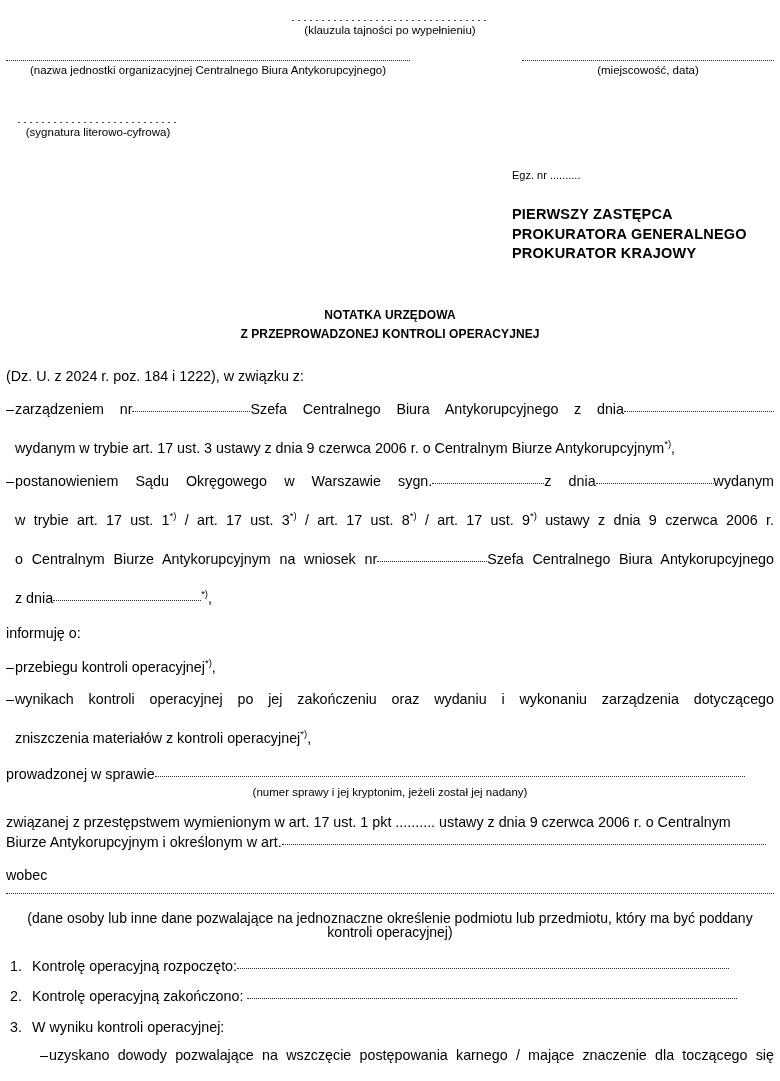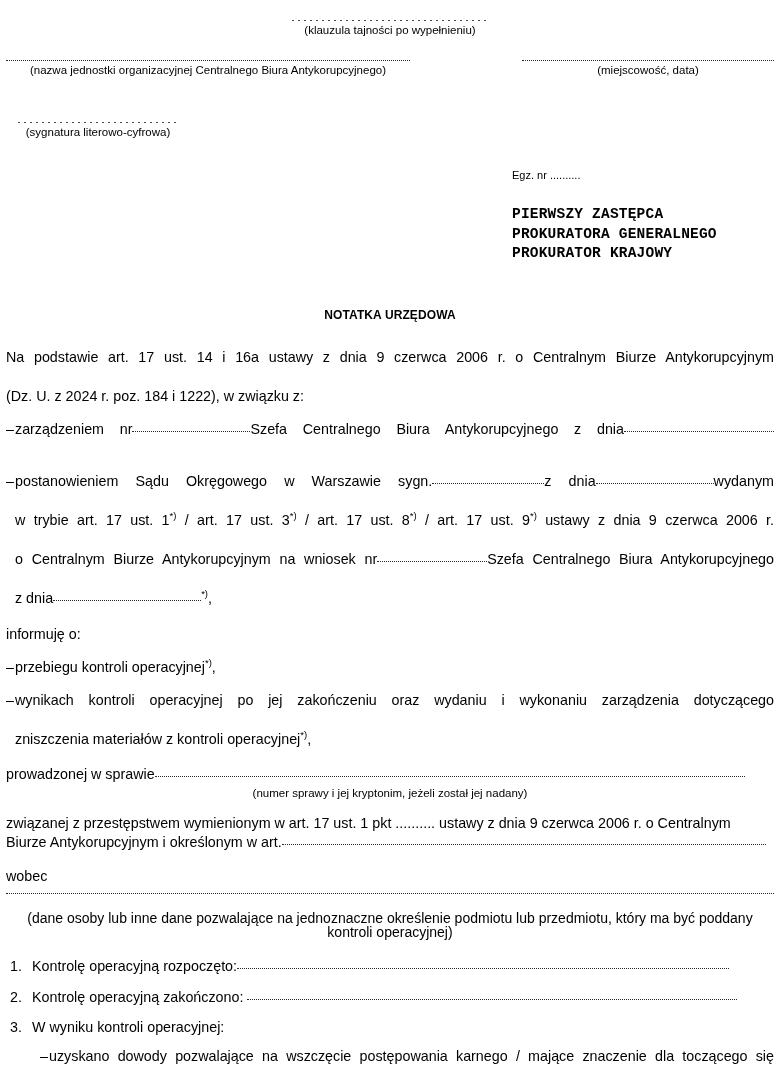--- a/index.html
+++ b/index.html
@@ -96,21 +96,20 @@
   .egz {
     font-size: 11px;
     line-height: 19px;
   }
   .addr-title {
     margin-top: 20px;
     font-size: 14.5px;
     font-weight: bold;
     line-height: 19.5px;
     letter-spacing: 0.2px;
-    font-family: Liberation Mono, monospace;
   }
 
   
   .doc-title {
     margin-top: 42px;
     text-align: center;
     font-weight: bold;
     font-size: 12px;
     line-height: 19px;
     letter-spacing: 0.1px;
@@ -225,33 +224,34 @@
     <div class="egz">Egz. nr ..........</div>
     <div class="addr-title">
       <span class="jline">PIERWSZY ZASTĘPCA</span>
       <span class="jline">PROKURATORA GENERALNEGO</span>
       <span class="jline">PROKURATOR KRAJOWY</span>
     </div>
   </div>
 
   <div class="doc-title">
     <span class="jline">NOTATKA URZĘDOWA</span>
+    <span class="jline">Z PRZEPROWADZONEJ KONTROLI OPERACYJNEJ</span>
   </div>
 
   <div class="body">
 
     <div class="para">
-      <span class="jline jfull">Na podstawie art. 17 ust. 14 i 16a ustawy z dnia 9 czerwca 2006 r. o Centralnym Biurze Antykorupcyjnym</span>
       <span class="jline">(Dz. U. z 2024 r. poz. 184 i 1222), w związku z:</span>
     </div>
 
     <div class="dash-item">
       <span class="dash-mark">–</span>
       <span class="dash-body">
         <span class="jline jfull"><span>zarządzeniem nr</span><span class="dots" style="width:118px"></span><span>Szefa Centralnego Biura Antykorupcyjnego z dnia</span><span class="dots" style="width:150px"></span></span>
+        <span class="jline"><span>wydanym w trybie art. 17 ust. 3 ustawy z dnia 9 czerwca 2006 r. o Centralnym Biurze Antykorupcyjnym</span><sup class="ast">*)</sup><span>,</span></span>
       </span>
     </div>
 
     <div class="dash-item">
       <span class="dash-mark">–</span>
       <span class="dash-body">
         <span class="jline jfull"><span>postanowieniem Sądu Okręgowego w Warszawie sygn.</span><span class="dots" style="width:112px"></span><span>z dnia</span><span class="dots" style="width:118px"></span><span>wydanym</span></span>
         <span class="jline jfull"><span>w trybie art. 17 ust. 1</span><sup class="ast">*)</sup><span> / art. 17 ust. 3</span><sup class="ast">*)</sup><span> / art. 17 ust. 8</span><sup class="ast">*)</sup><span> / art. 17 ust. 9</span><sup class="ast">*)</sup><span> ustawy z dnia 9 czerwca 2006 r.</span></span>
         <span class="jline jfull"><span>o Centralnym Biurze Antykorupcyjnym na wniosek nr</span><span class="dots" style="width:110px"></span><span>Szefa Centralnego Biura Antykorupcyjnego</span></span>
         <span class="jline"><span>z dnia</span><span class="dots" style="width:148px"></span><sup class="ast">*)</sup><span>,</span></span>

